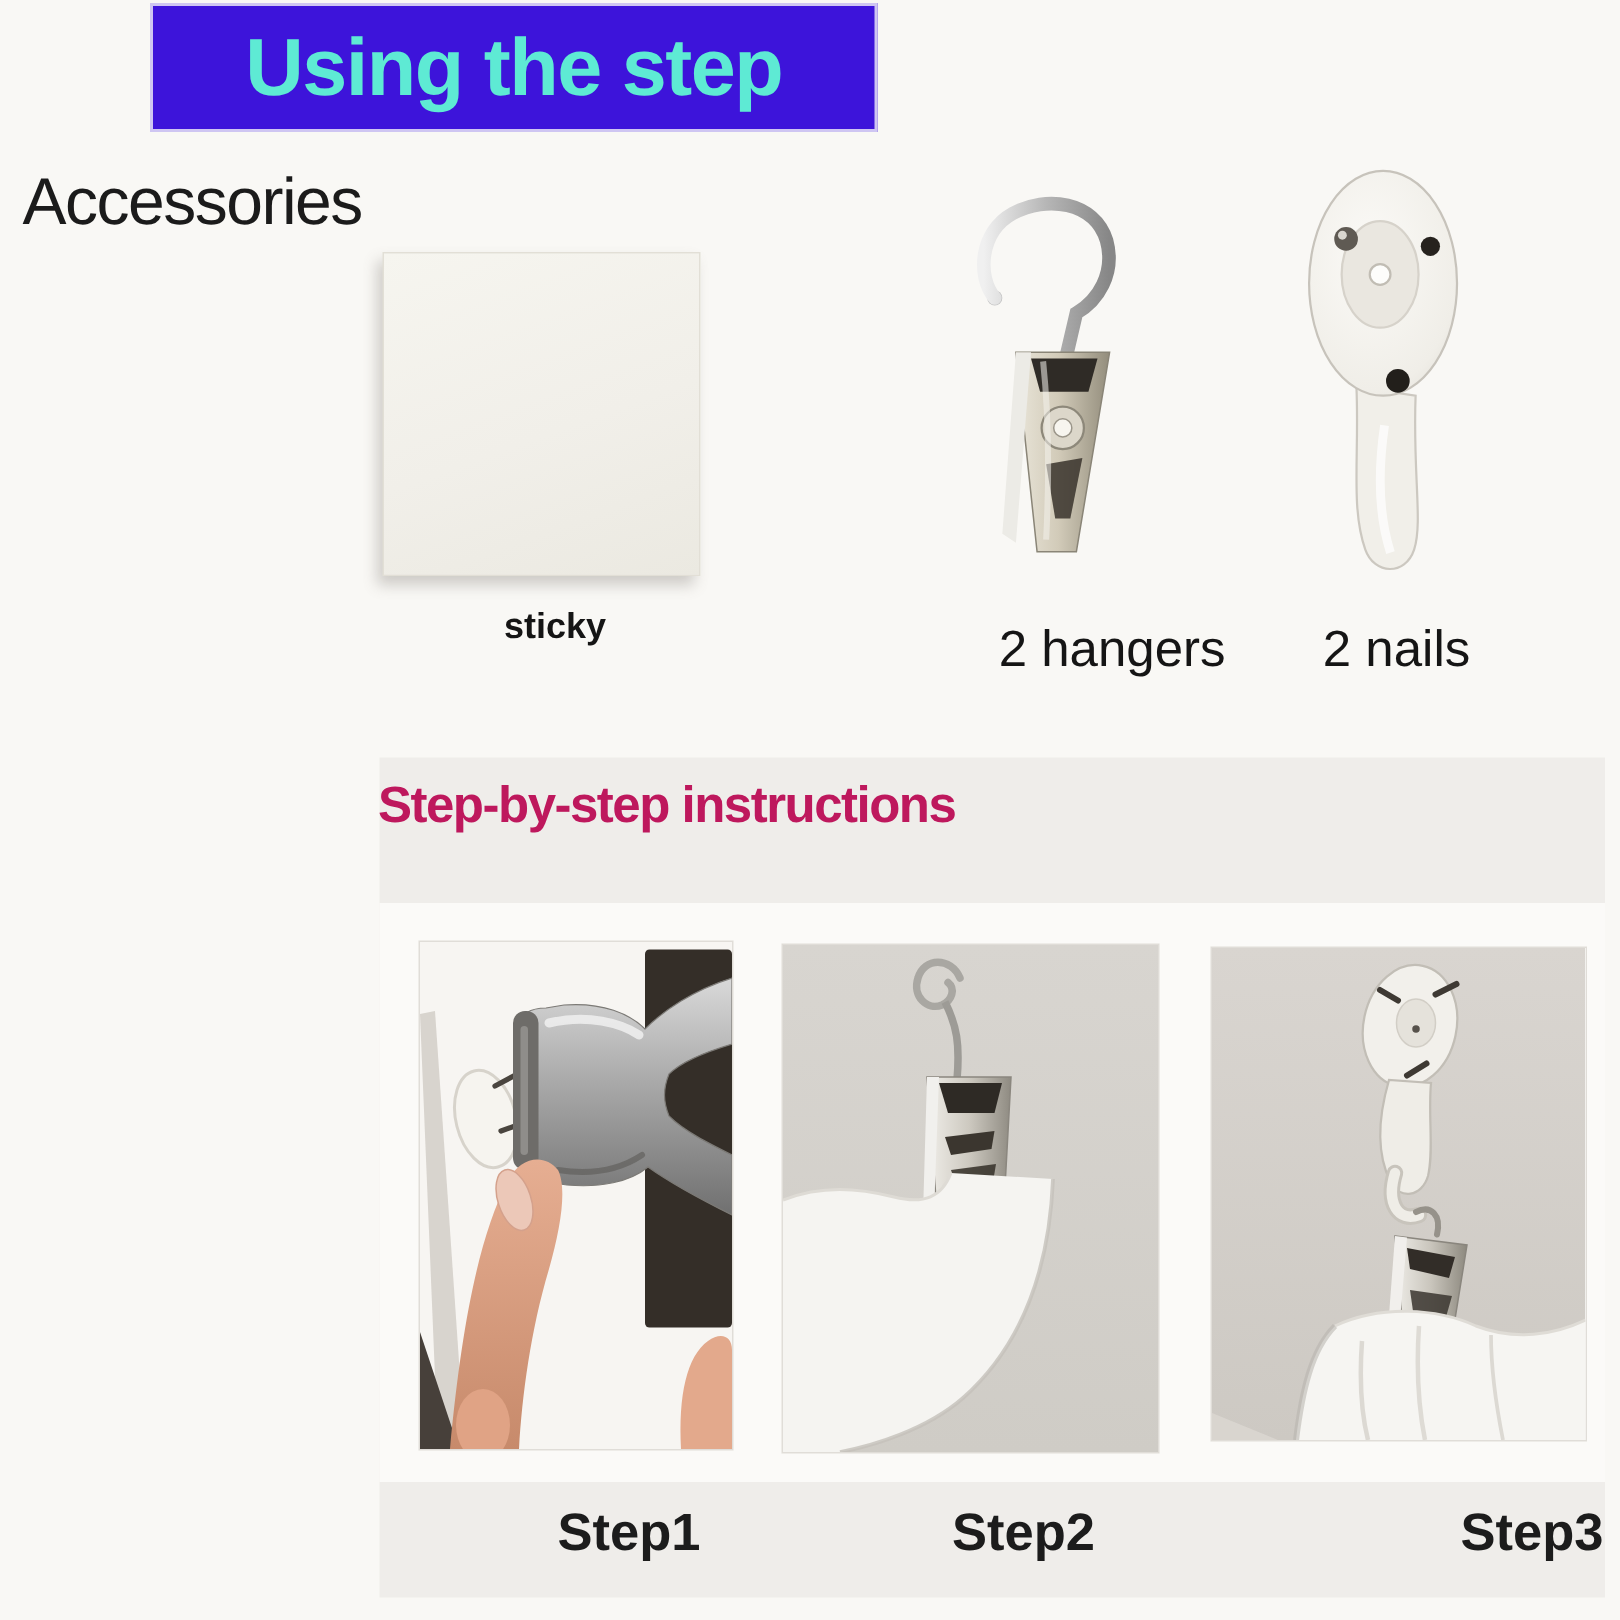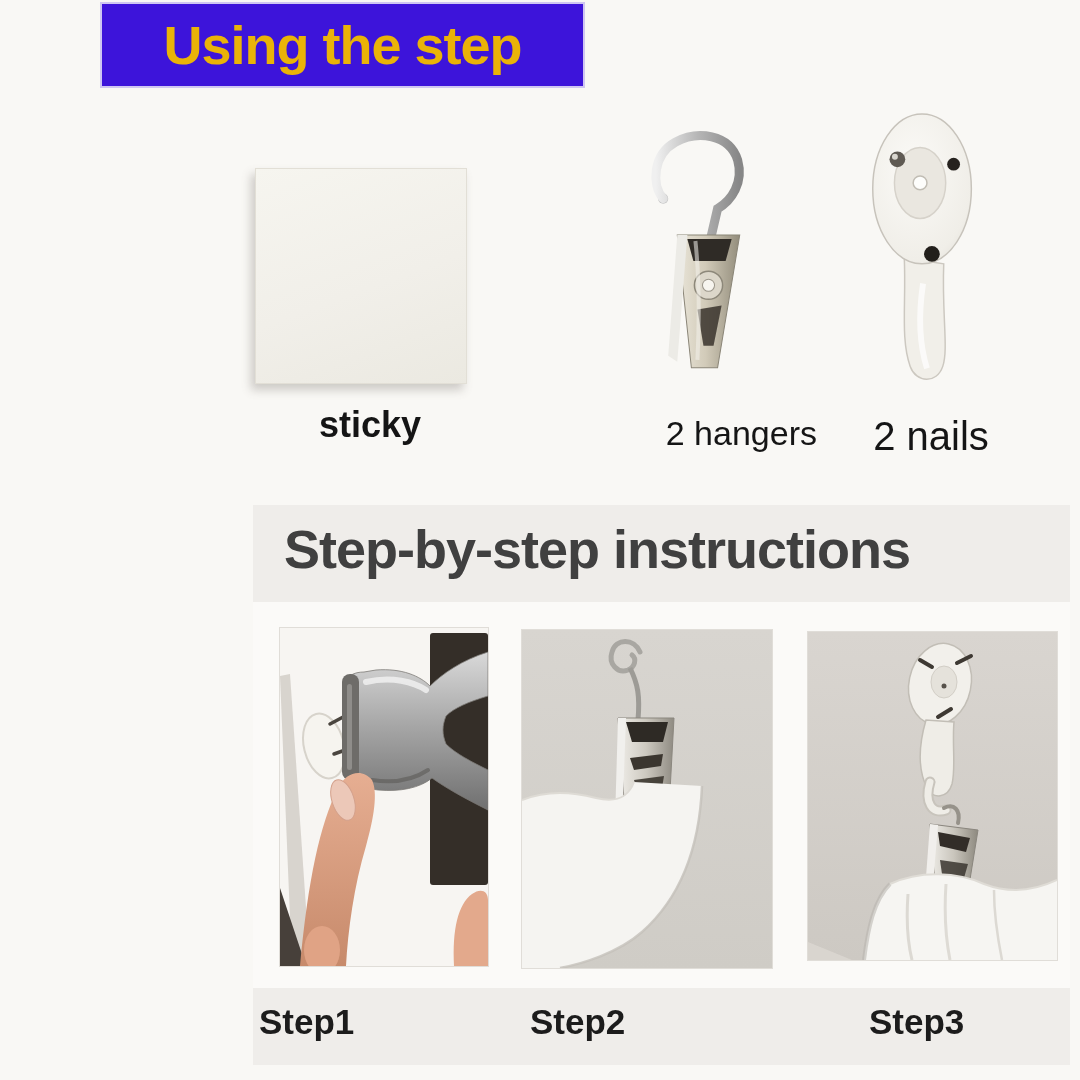--- a/index.html
+++ b/index.html
@@ -12,68 +12,69 @@
   }
   .abs{position:absolute;}
   
   .banner{
     left:100px;top:2px;width:485px;height:86px;
     background:#3d14da;
     display:flex;align-items:center;justify-content:center;
     box-shadow:0 0 0 2px #cfc6f2 inset;
   }
   .banner h1{
-    margin:0;color:#eab308;font-size:54px;font-weight:700;letter-spacing:-1px;
+    margin:0;color:#5eead4;font-size:54px;font-weight:700;letter-spacing:-1px;
   }
   
   .accessories-heading{
     left:15px;top:110px;font-size:44px;font-weight:400;color:#1b1b1b;letter-spacing:-1px;
   }
   .sticky-pad{
     left:255px;top:168px;width:210px;height:214px;
     background:linear-gradient(160deg,#f6f5ef 0%,#f1efe9 55%,#ebe9e1 100%);
     border:1px solid #e2dfd6;
     box-shadow:-4px 6px 9px rgba(105,100,92,.30);
   }
   .acc-img{display:block;}
   .acc-label{
     color:#151515;text-align:center;
   }
-  .label-sticky{left:265px;top:404px;width:210px;font-size:36px;font-weight:700;}
+  .label-sticky{left:265px;top:404px;width:210px;font-size:24px;font-weight:700;}
   .label-hangers{left:617px;top:414px;width:200px;font-size:34px;font-weight:400;text-align:right;}
-  .label-nails{left:831px;top:414px;width:200px;font-size:40px;font-weight:400;}
+  .label-nails{left:831px;top:414px;width:200px;font-size:34px;font-weight:400;}
   
   .panel{
     left:253px;top:505px;width:817px;height:560px;
     background:#efedea;
   }
   .instructions-heading{
-    left:284px;top:518px;font-size:54px;font-weight:700;color:#404040;letter-spacing:-1px;
+    left:252px;top:518px;font-size:34px;font-weight:700;color:#be185d;letter-spacing:-1px;
   }
   .photo-band{
     left:253px;top:602px;width:817px;height:386px;
     background:#fbfaf8;
   }
   .photo{box-shadow:0 0 0 1px rgba(190,186,178,.45);}
   .step-label{
-    color:#1c1c1c;text-align:left;font-size:35px;font-weight:700;
+    color:#1c1c1c;text-align:right;font-size:35px;font-weight:700;
   }
   .step-label-1{left:259px;top:1002px;width:208px;}
   .step-label-2{left:530px;top:1002px;width:200px;}
   .step-label-3{left:869px;top:1002px;width:200px;}
 </style>
 </head>
 <body>
 
 <div class="page">
 
   <div class="abs banner">
     <h1>Using the step</h1>
   </div>
 
+  <div class="abs accessories-heading">Accessories</div>
 
   <div class="abs sticky-pad"></div>
   <div class="abs acc-label label-sticky">sticky</div>
 
   <div class="abs" style="left:645px;top:108px;width:125px;height:282px;">
     <svg class="acc-img" width="125" height="282" viewBox="0 0 120 280">
       <defs>
         <linearGradient id="wireG" x1="0" y1="0" x2="1" y2="0">
           <stop offset="0" stop-color="#f0f0f0"></stop>
             <stop offset=".5" stop-color="#b6b6b6"></stop>

